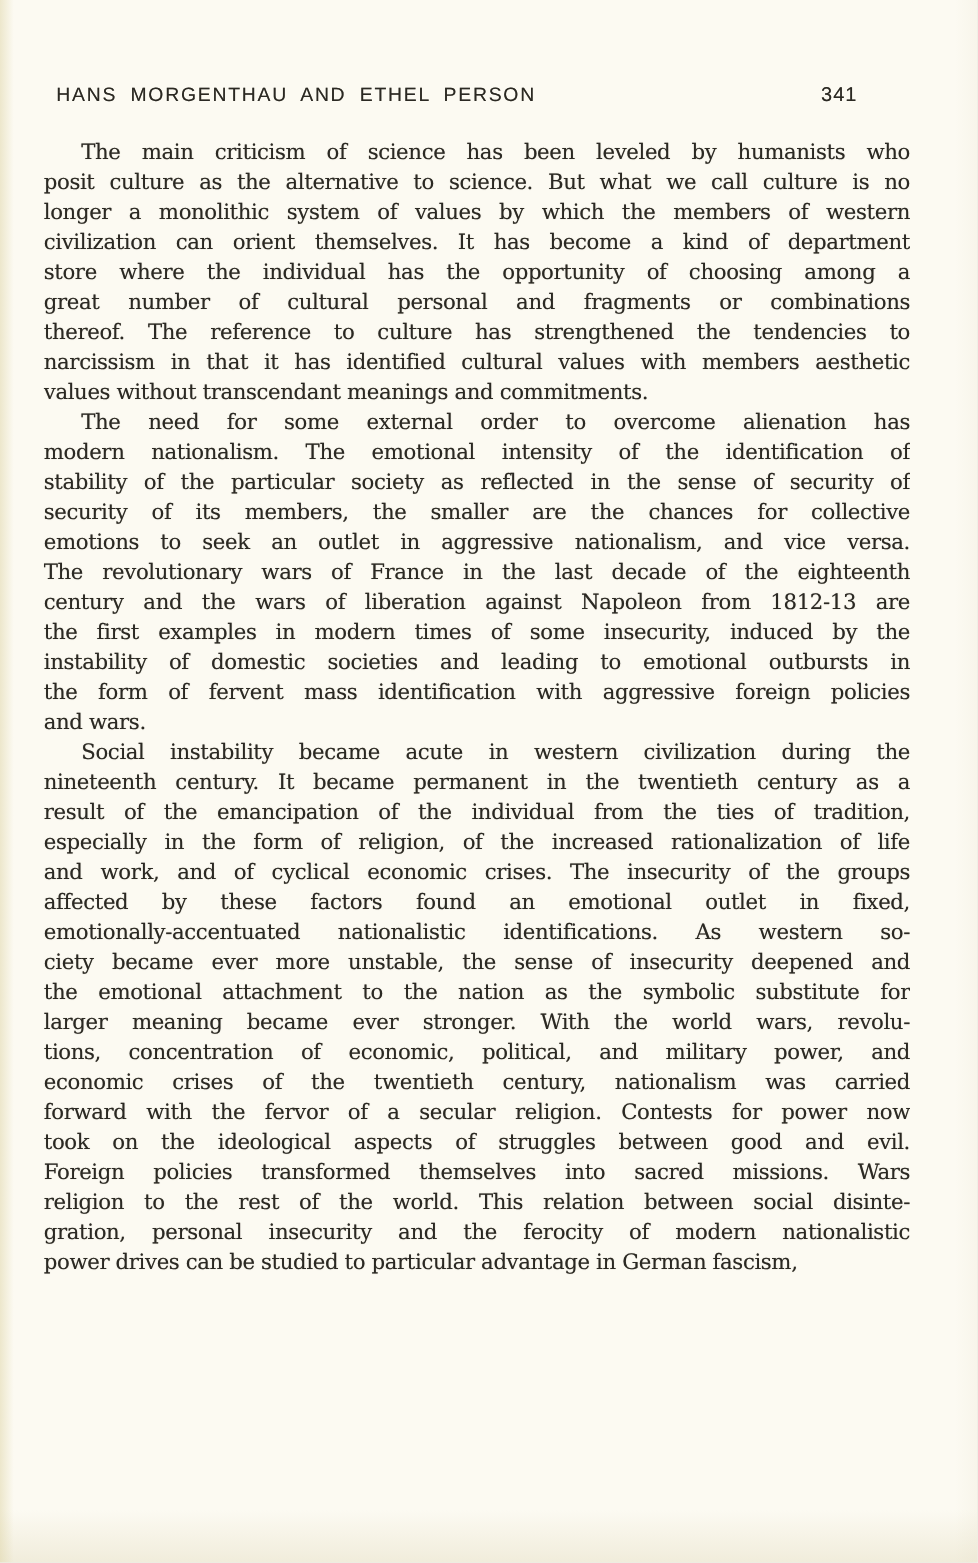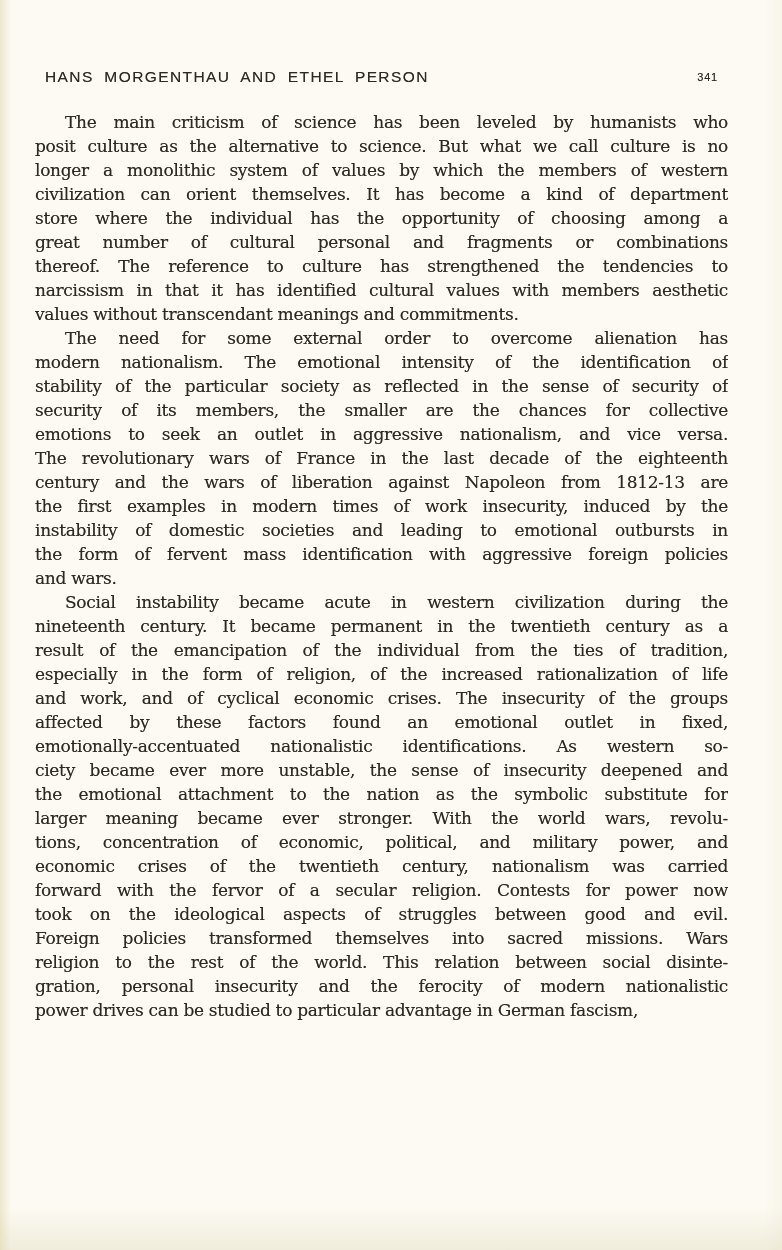--- a/index.html
+++ b/index.html
@@ -33,23 +33,23 @@
     color: var(--ink, #2b2923);
   }
   .running-title {
     font-size: 15.5px;
     letter-spacing: 1.4px;
     word-spacing: 5px;
     font-weight: 400;
     text-shadow: 0 0 0.5px rgba(58,54,44,0.6);
   }
   .page-number {
-    font-size: 11px;
+    font-size: 16px;
     letter-spacing: 0.8px;
-    margin-right: 20px;
+    margin-right: 52px;
     text-shadow: 0 0 0.5px rgba(58,54,44,0.6);
   }
   .page-body {
     position: absolute;
     left: 35px;
     top: 110px;
     width: 693px;
     color: var(--ink, #2b2923);
   }
   .line {
@@ -84,21 +84,21 @@
       <div class="line">thereof. The reference to culture has strengthened the tendencies to</div>
       <div class="line">narcissism in that it has identified cultural values with members aesthetic</div>
       <div class="line plast">values without transcendant meanings and commitments.</div>
       <div class="line first">The need for some external order to overcome alienation has</div>
       <div class="line">modern nationalism. The emotional intensity of the identification of</div>
       <div class="line">stability of the particular society as reflected in the sense of security of</div>
       <div class="line">security of its members, the smaller are the chances for collective</div>
       <div class="line">emotions to seek an outlet in aggressive nationalism, and vice versa.</div>
       <div class="line">The revolutionary wars of France in the last decade of the eighteenth</div>
       <div class="line">century and the wars of liberation against Napoleon from 1812-13 are</div>
-      <div class="line">the first examples in modern times of work insecurity, induced by the</div>
+      <div class="line">the first examples in modern times of some insecurity, induced by the</div>
       <div class="line">instability of domestic societies and leading to emotional outbursts in</div>
       <div class="line">the form of fervent mass identification with aggressive foreign policies</div>
       <div class="line plast">and wars.</div>
       <div class="line first">Social instability became acute in western civilization during the</div>
       <div class="line">nineteenth century. It became permanent in the twentieth century as a</div>
       <div class="line">result of the emancipation of the individual from the ties of tradition,</div>
       <div class="line">especially in the form of religion, of the increased rationalization of life</div>
       <div class="line">and work, and of cyclical economic crises. The insecurity of the groups</div>
       <div class="line">affected by these factors found an emotional outlet in fixed,</div>
       <div class="line">emotionally-accentuated nationalistic identifications. As western so-</div>

